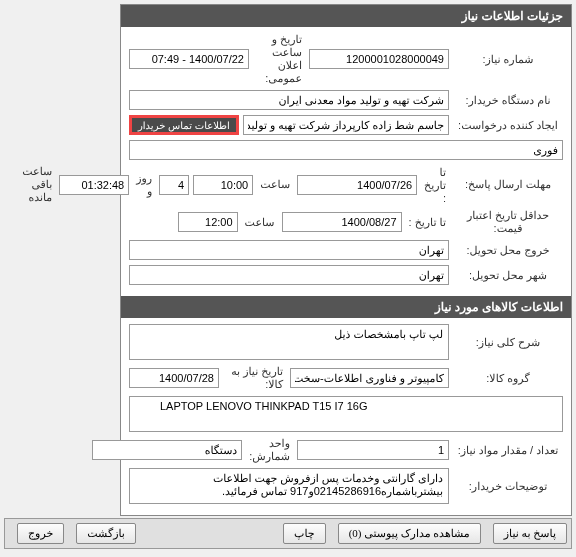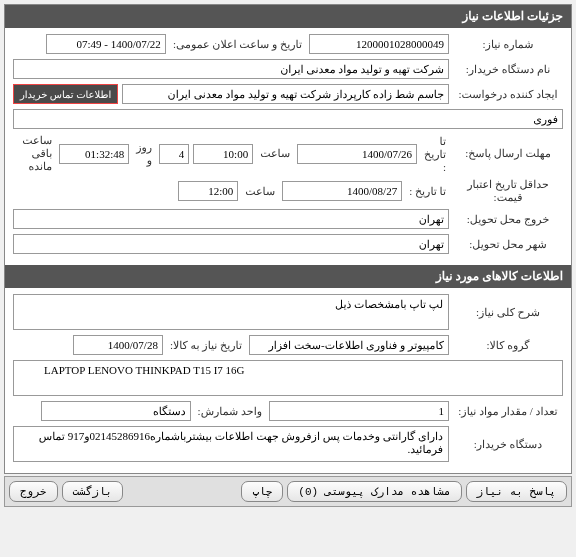--- a/index.html
+++ b/index.html
@@ -6,22 +6,21 @@
 body {
   font-family: Tahoma, Arial, sans-serif;
   font-size: 11px;
   background: #f0f0f0;
   direction: rtl;
   padding: 4px;
 }
 .window {
   background: #fff;
   border: 1px solid #888;
-  width: 568px;
-  font-family: Liberation Serif, serif;
+  width: 452px;
 }
 .section-header {
   background: #555;
   color: #fff;
   padding: 4px 8px;
   font-size: 12px;
   font-weight: bold;
 }
 .section-body {
   padding: 6px 8px;
@@ -53,21 +52,21 @@
   height: 20px;
   direction: rtl;
 }
 .input-wide { flex: 1; }
 .input-med { width: 120px; }
 .input-sm { width: 60px; }
 .input-num { width: 90px; }
 .btn-small {
   background: #4a4a4a;
   color: #fff;
-  border: 1px solid #ef4444;
+  border: 3px solid #ef4444;
   padding: 2px 6px;
   font-family: inherit;
   font-size: 10px;
   cursor: pointer;
   height: 20px;
 }
 textarea {
   border: 1px solid #999;
   width: 100%;
   min-height: 36px;
@@ -82,24 +81,25 @@
   border: 1px solid #999;
   padding: 4px;
   display: flex;
   gap: 4px;
   margin-top: 2px;
 }
 .footer-btn {
   background: linear-gradient(#fdfdfd,#e6e6e6);
   border: 1px solid #888;
   padding: 3px 10px;
-  font-family: Liberation Mono, monospace;
+  font-family: Liberation Serif, serif;
   font-size: 11px;
   cursor: pointer;
-  border-radius: 7px;
+  border-radius: 2px;
+  margin-left: 8px;
 }
 .footer-spacer { flex: 1; }
 </style>
 </head>
 <body>
 
 <div class="window">
 
   <div class="section-header">جزئیات اطلاعات نیاز</div>
   <div class="section-body">
@@ -177,21 +177,21 @@
     </div>
 
     <div class="row">
       <span class="label">تعداد / مقدار مواد نیاز:</span>
       <input type="text" style="width: 180px;" value="1">
       <span class="label-inline">واحد شمارش:</span>
       <input type="text" style="width: 150px;" value="دستگاه">
     </div>
 
     <div class="row">
-      <span class="label">دستگاه خریدار:</span>
+      <span class="label">توضیحات خریدار:</span>
       <textarea style="">دارای گارانتی وخدمات پس ازفروش جهت اطلاعات بیشترباشماره02145286916و917 تماس فرمائید.</textarea>
     </div>
   </div>
 </div>
 
 <div class="footer-bar">
   <button class="footer-btn">پاسخ به نیاز</button>
   <button class="footer-btn">مشاهده مدارک پیوستی (0)</button>
   <button class="footer-btn">چاپ</button>
   <span class="footer-spacer"></span>

